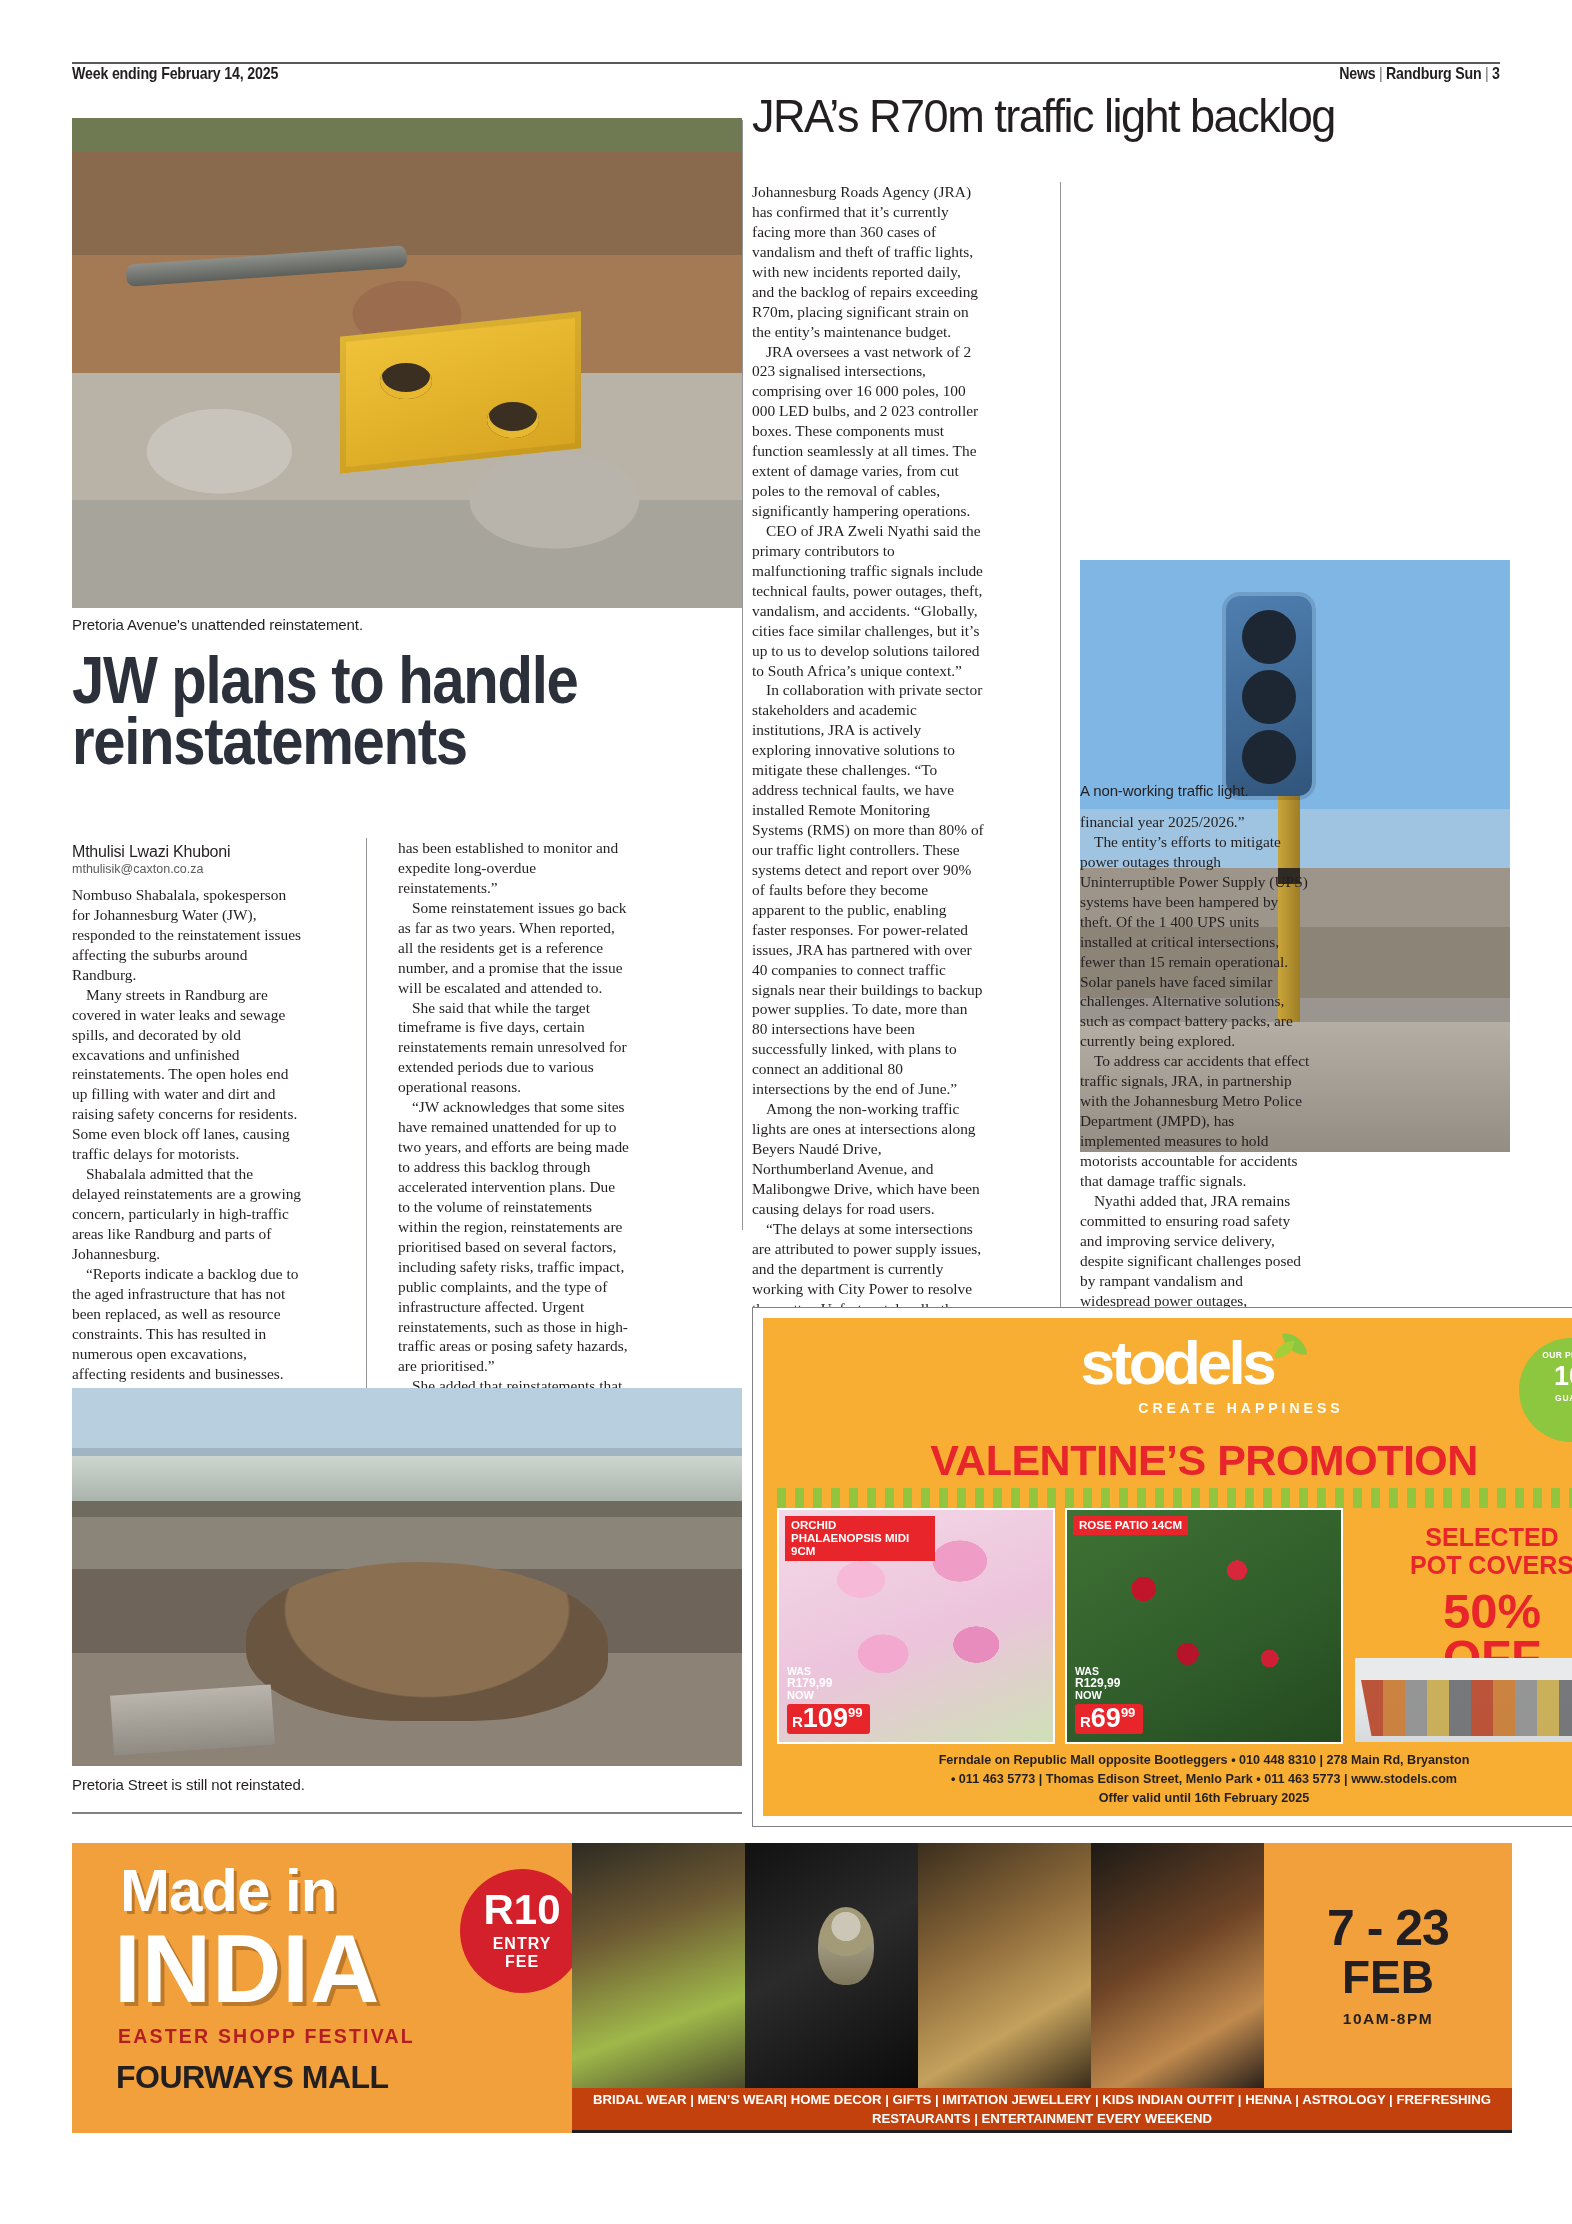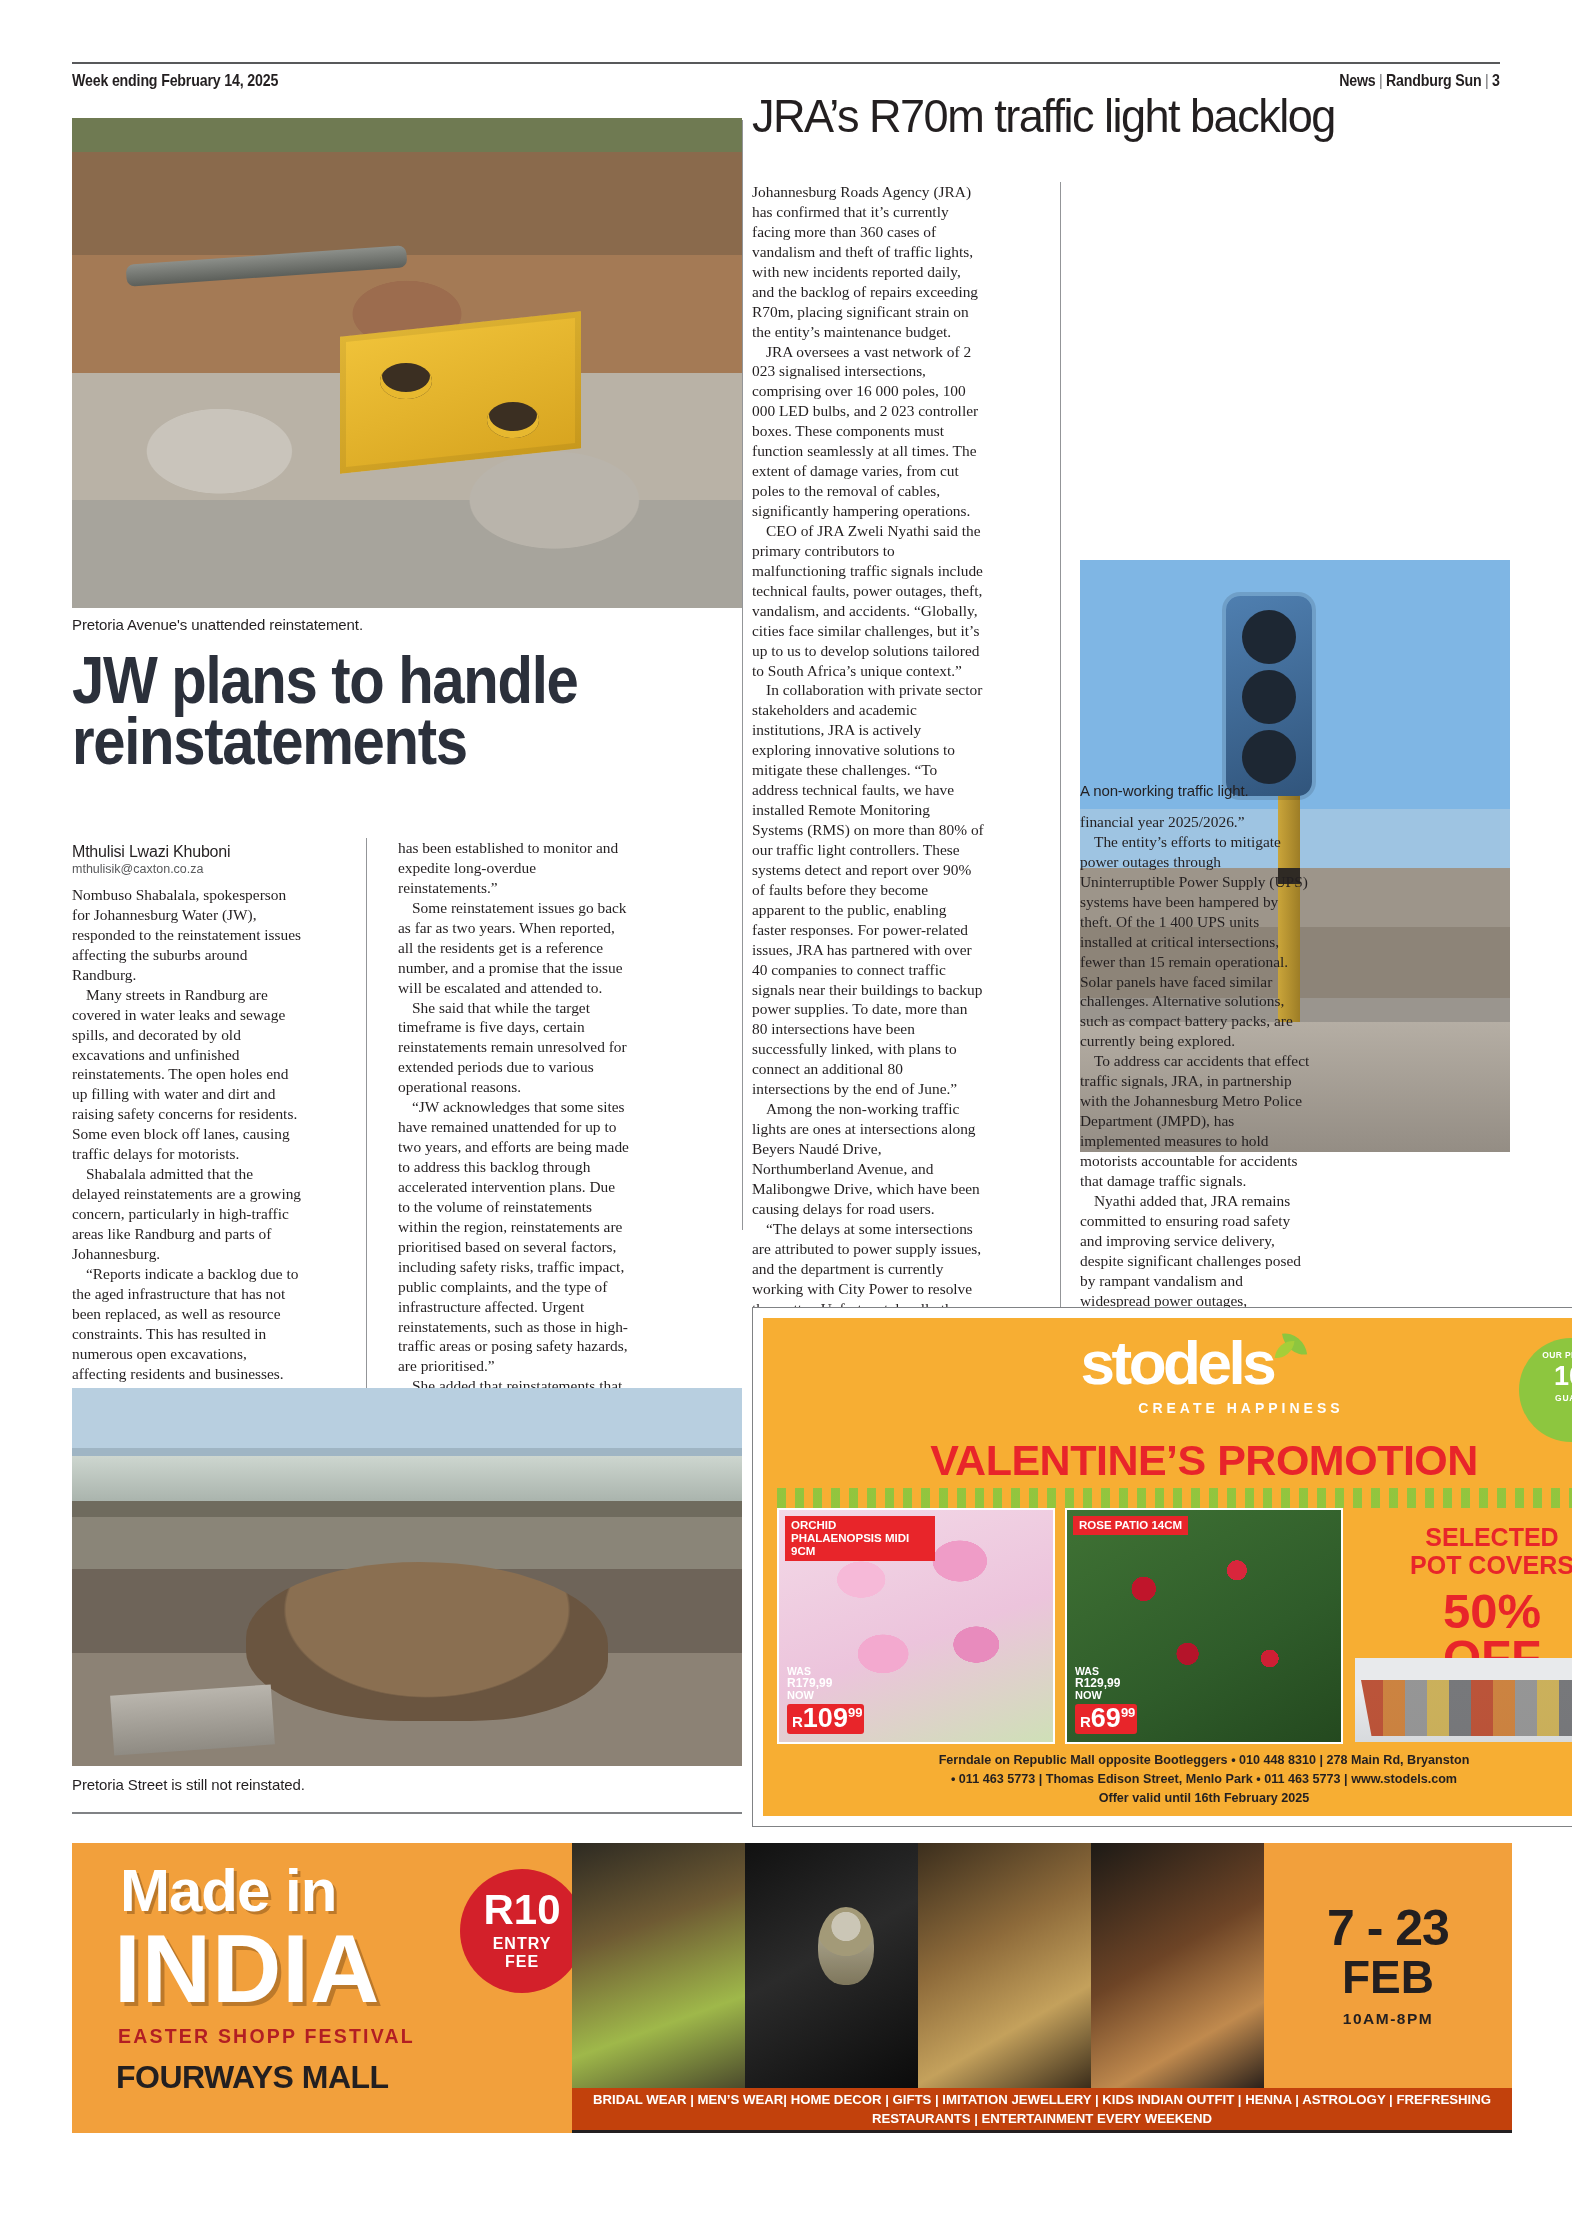--- a/index.html
+++ b/index.html
@@ -12,21 +12,20 @@
     position:relative;
     overflow:hidden;
   }
   .page { position:relative; width:1572px; height:2224px; padding:0; }
 
   
   .masthead {
     position:absolute; left:72px; top:62px; width:1428px;
     border-top:2px solid #58595b;
     display:flex; justify-content:space-between; align-items:flex-end;
-    padding-top:7px;
   }
   .masthead .left, .masthead .right {
     font-family:"Liberation Sans", sans-serif;
     font-weight:bold; font-size:16.5px; letter-spacing:-0.2px;
     color:#231f20;
     transform:scaleX(0.86); transform-origin:left bottom;
   }
   .masthead .right { transform-origin:right bottom; }
   .masthead .right .sep { font-weight:normal; color:#6d6e71; padding:0 4px; }
 
@@ -185,21 +184,21 @@
   }
   .st-price {
     position:absolute; left:8px; bottom:8px; z-index:5; color:#fff;
     font-family:"Liberation Sans", sans-serif;
   }
   .st-price .was { font-size:10.5px; font-weight:bold; line-height:1.05; }
   .st-price .wasval { font-size:12px; font-weight:bold; line-height:1.05; }
   .st-price .nowlbl { font-size:11px; font-weight:bold; line-height:1.05; margin-top:1px;}
   .st-price .nowbox {
     margin-top:2px; background:#E8252A; color:#fff; display:inline-block;
-    padding:1px 2px 2px 5px; border-radius:3px;
+    padding:1px 8px 2px 5px; border-radius:3px;
     font-size:27px; font-weight:bold; line-height:1;
   }
   .st-price .nowbox sup { font-size:13px; vertical-align:super; }
   .st-price .nowbox .r { font-size:15px; }
   .st-sel {
     position:absolute; left:0; right:0; top:14px; text-align:center;
     font-family:"Liberation Sans", sans-serif; font-weight:bold;
     color:#E8252A; font-size:25px; line-height:1.1;
   }
   .st-off {

